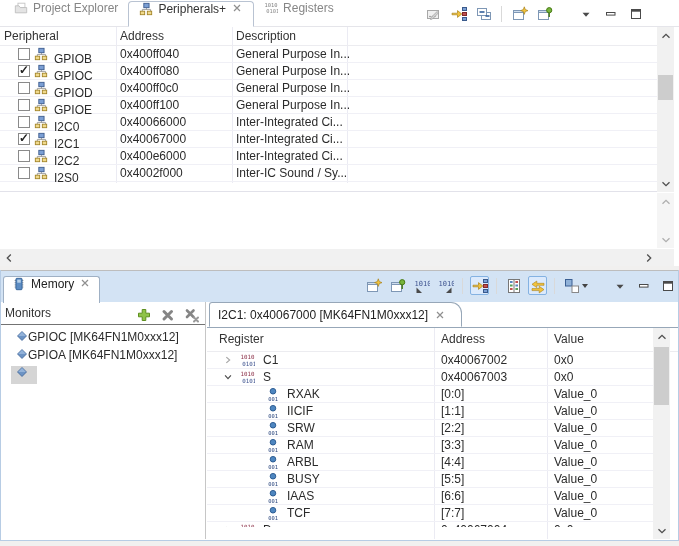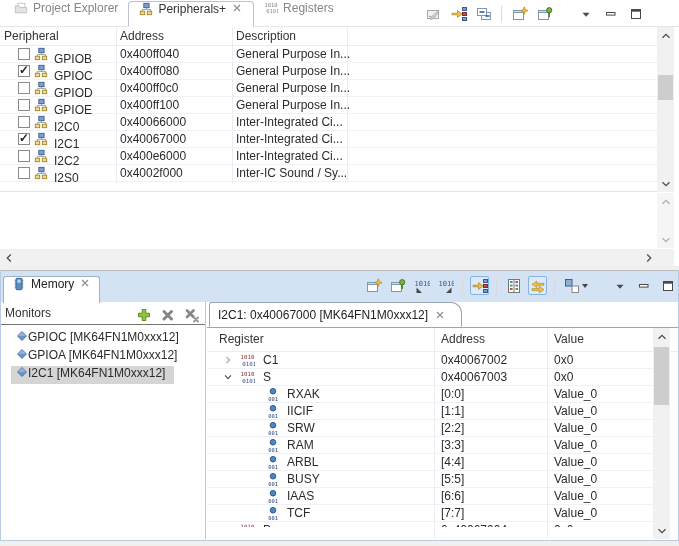--- a/index.html
+++ b/index.html
@@ -500,21 +500,20 @@
       <div class="mrow">
         <svg class="ic ic12">
             <use href="#i-diamond"></use>
           </svg>
         <span>GPIOA [MK64FN1M0xxx12]</span>
       </div>
       <div class="mrow sel">
         <svg class="ic ic12">
             <use href="#i-diamond"></use>
           </svg>
-        <span>I2C1 [MK64FN1M0xxx12]</span>
       </div>
     </div>
   </div>
 
   <div id="renders">
     <div id="rtabs">
       <div class="rtab active">
         <span>I2C1: 0x40067000 [MK64FN1M0xxx12]</span>
         <svg class="ic ic12">
             <use href="#i-close"></use>

